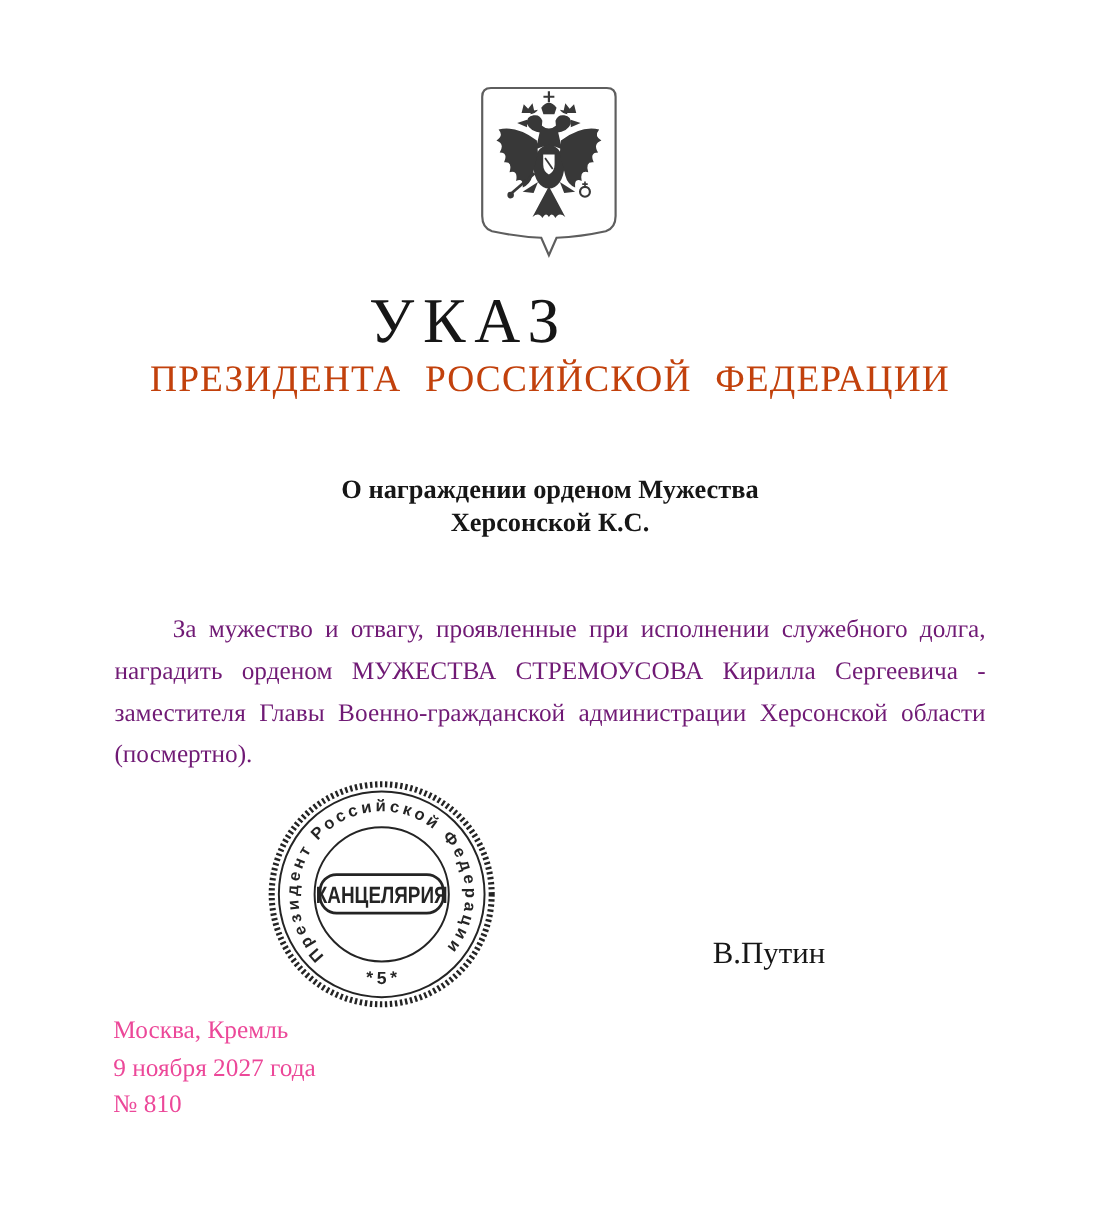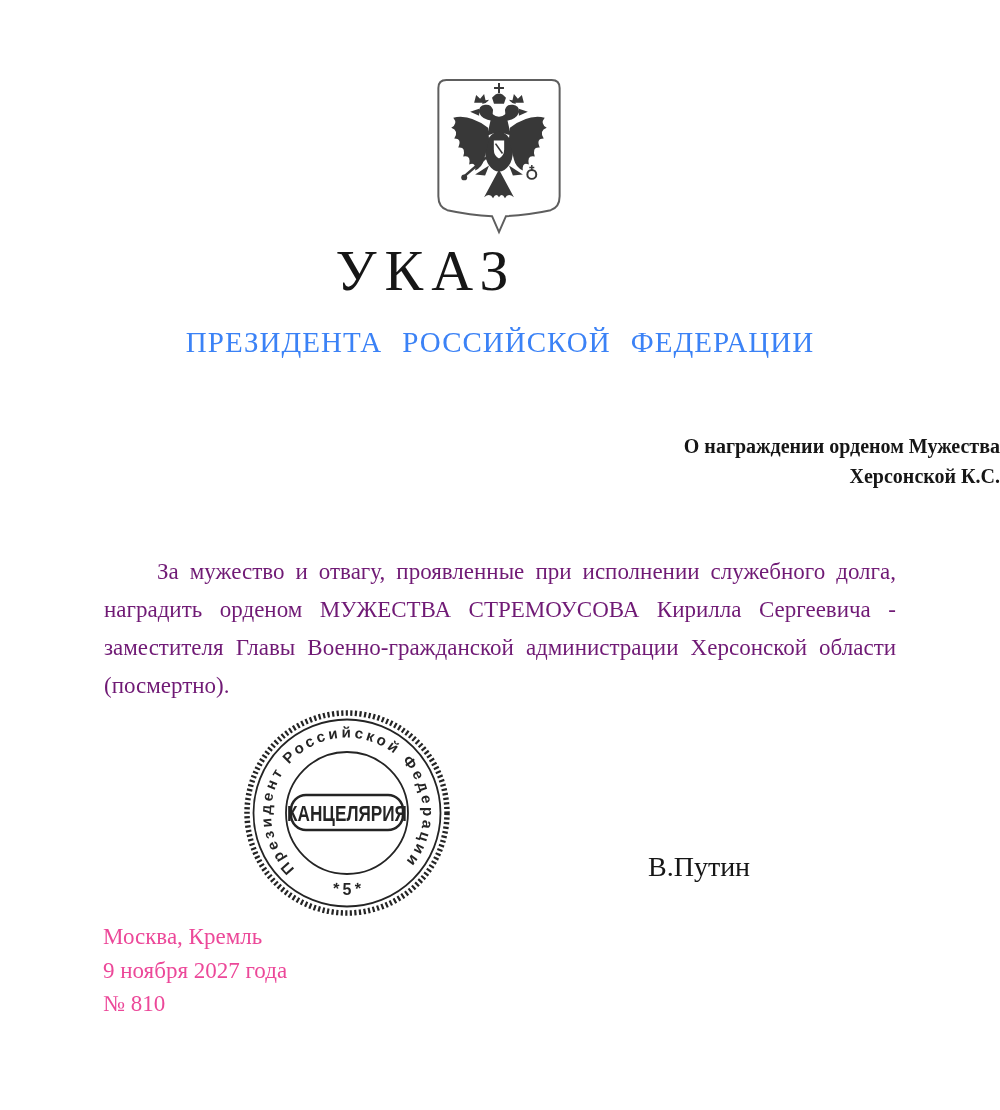--- a/index.html
+++ b/index.html
@@ -6,32 +6,32 @@
   body {
     width:1000px; height:1110px; background:#ffffff;
     font-family:"Liberation Serif", serif; color:#1a1a1a;
     position:relative; overflow:hidden;
   }
   .page { position:absolute; inset:0; background:#fff; }
 
   .emblem { position:absolute; left:429px; top:76px; width:140px; height:164px; }
 
   .doc-title {
-    position:absolute; top:237px; left:0; width:852px;
+    position:absolute; top:258px; left:0; width:852px;
     text-align:center; font-size:58px; letter-spacing:8px; font-weight:400;
     color:#161616;
   }
   .doc-subtitle {
     position:absolute; top:326px; left:0; width:1000px;
-    text-align:center; font-size:29px; letter-spacing:1px; word-spacing:12px;
-    color:#3b82f6;
+    text-align:center; font-size:34px; letter-spacing:1px; word-spacing:12px;
+    color:#c2410c;
   }
   .subject {
     position:absolute; top:431px; left:0; width:1000px;
-    text-align:right; font-weight:bold; font-size:20px; line-height:30px;
+    text-align:center; font-weight:bold; font-size:24px; line-height:30px;
     color:#161616;
   }
   .body-text {
     position:absolute; top:530px; left:104px; width:792px;
     font-size:23px; line-height:38px; text-align:justify; text-indent:53px;
     color:#701a75;
   }
   .sig-post {
     position:absolute; top:816px; left:352px; width:262px;
     text-align:center; font-size:24px; line-height:35px; color:#161616;

